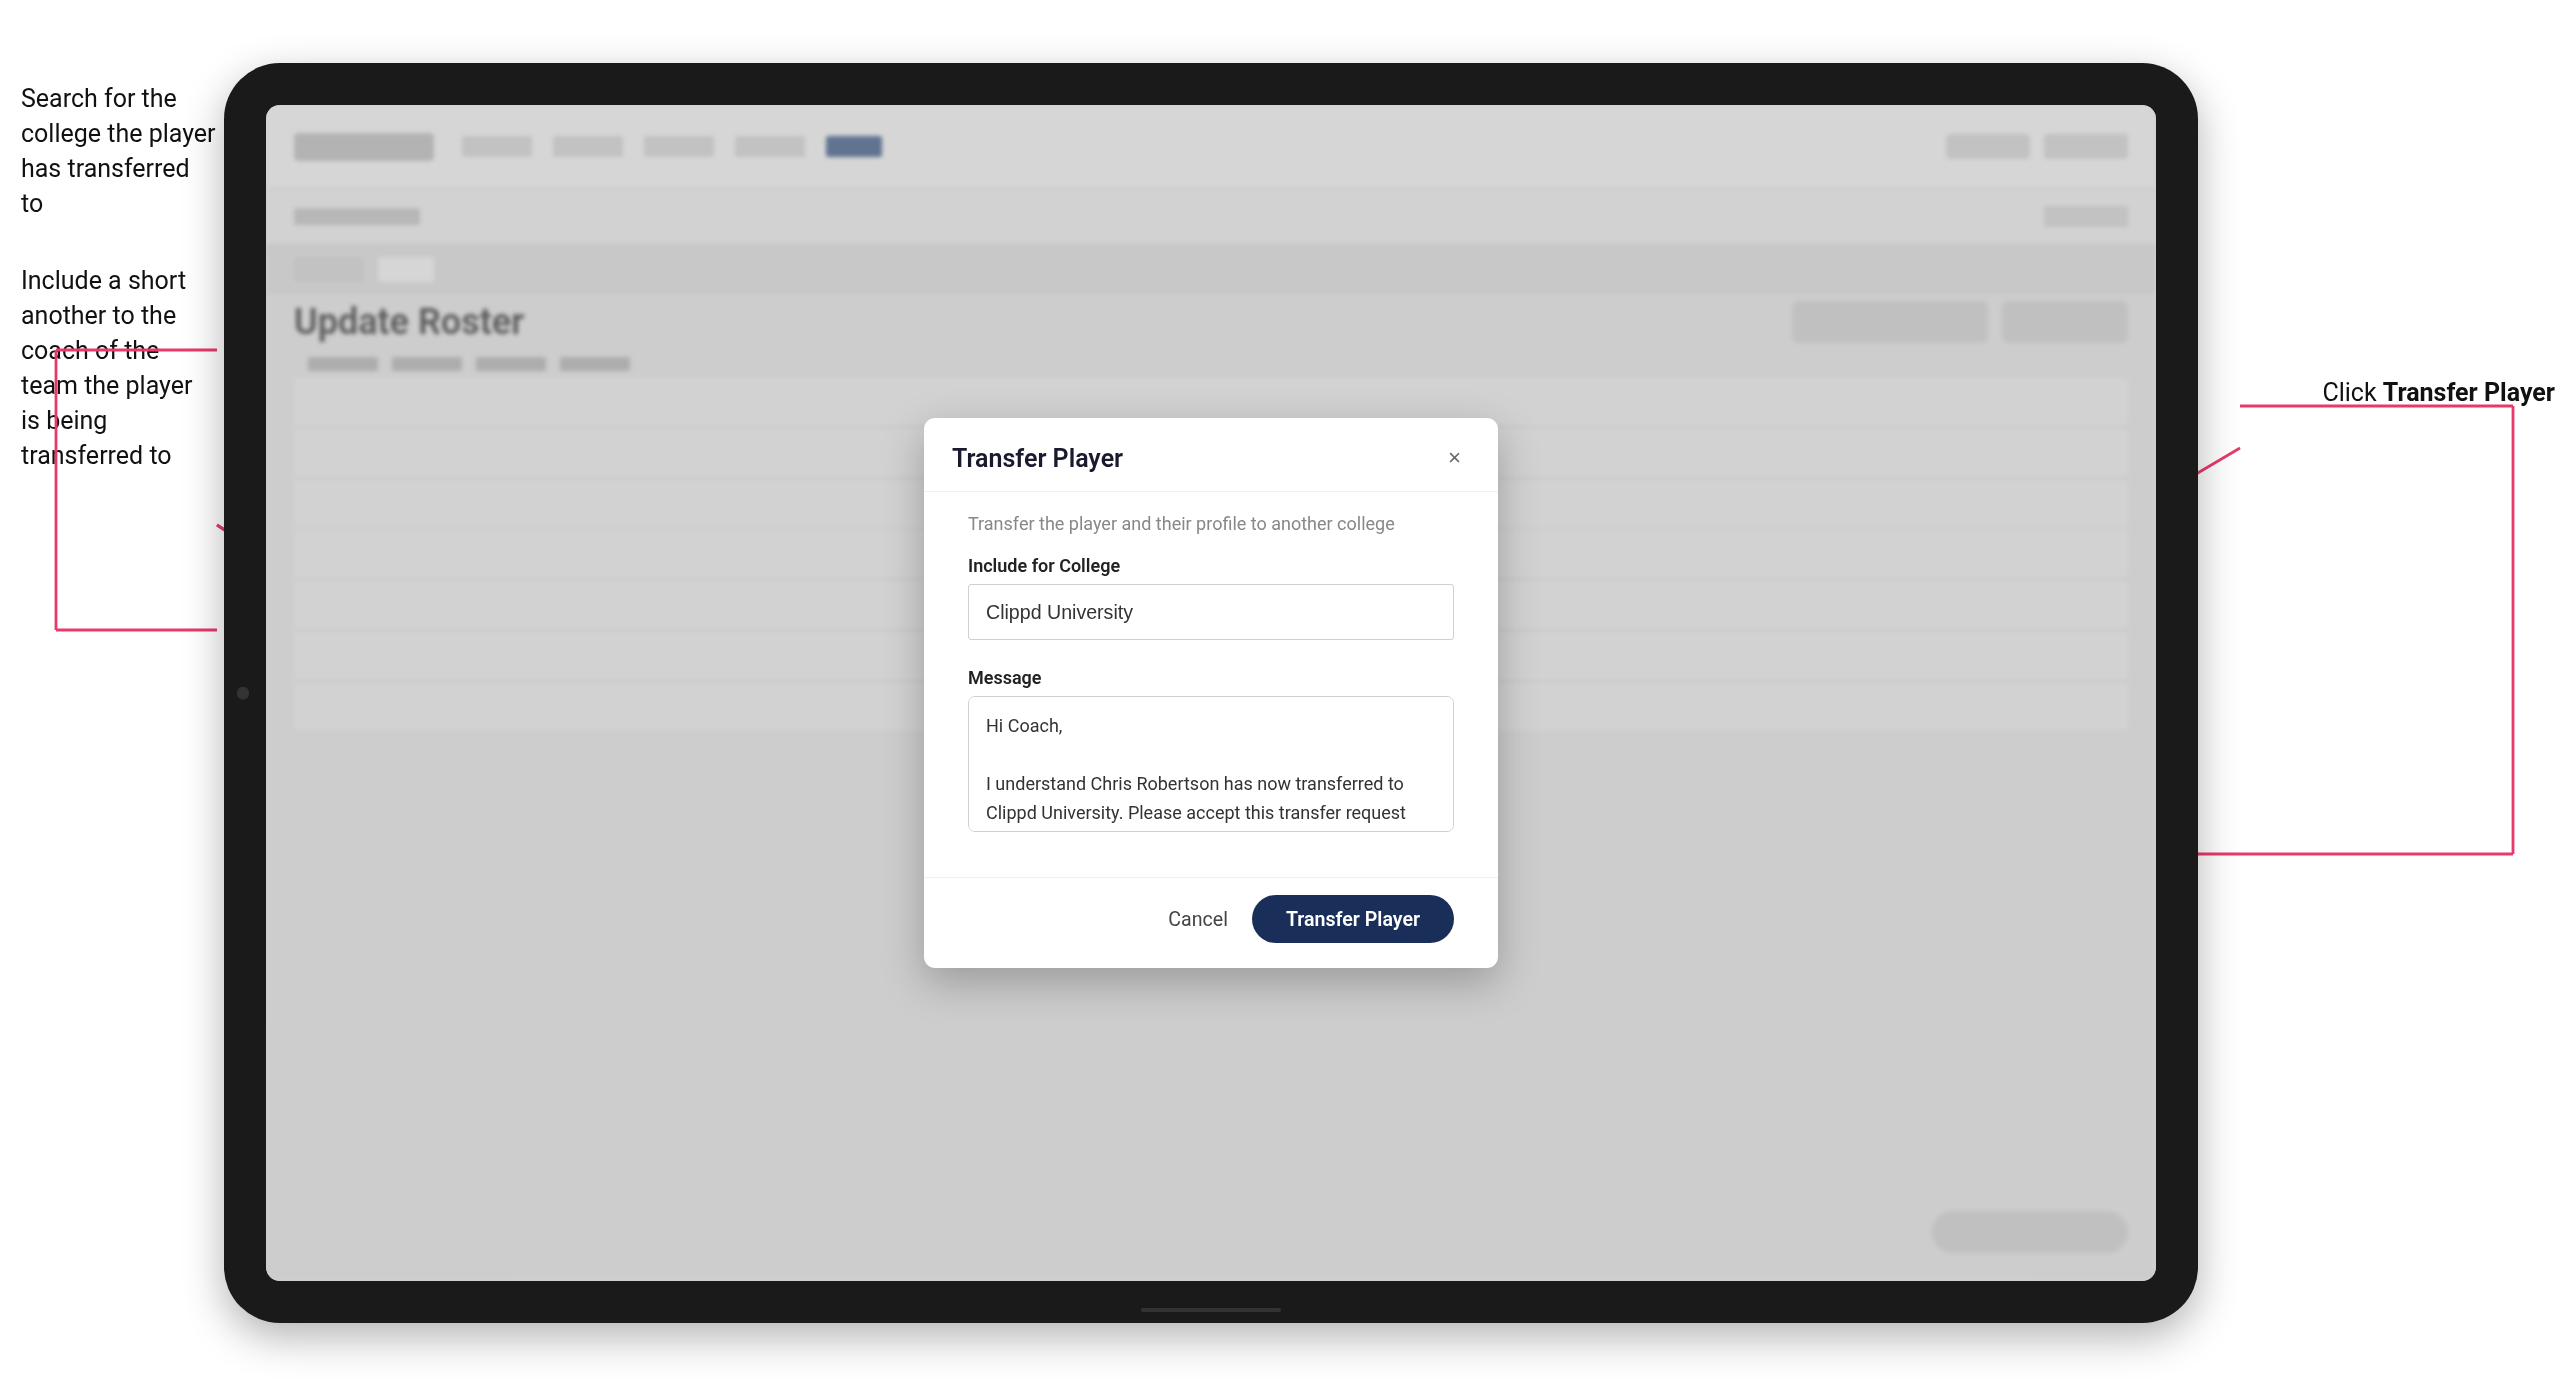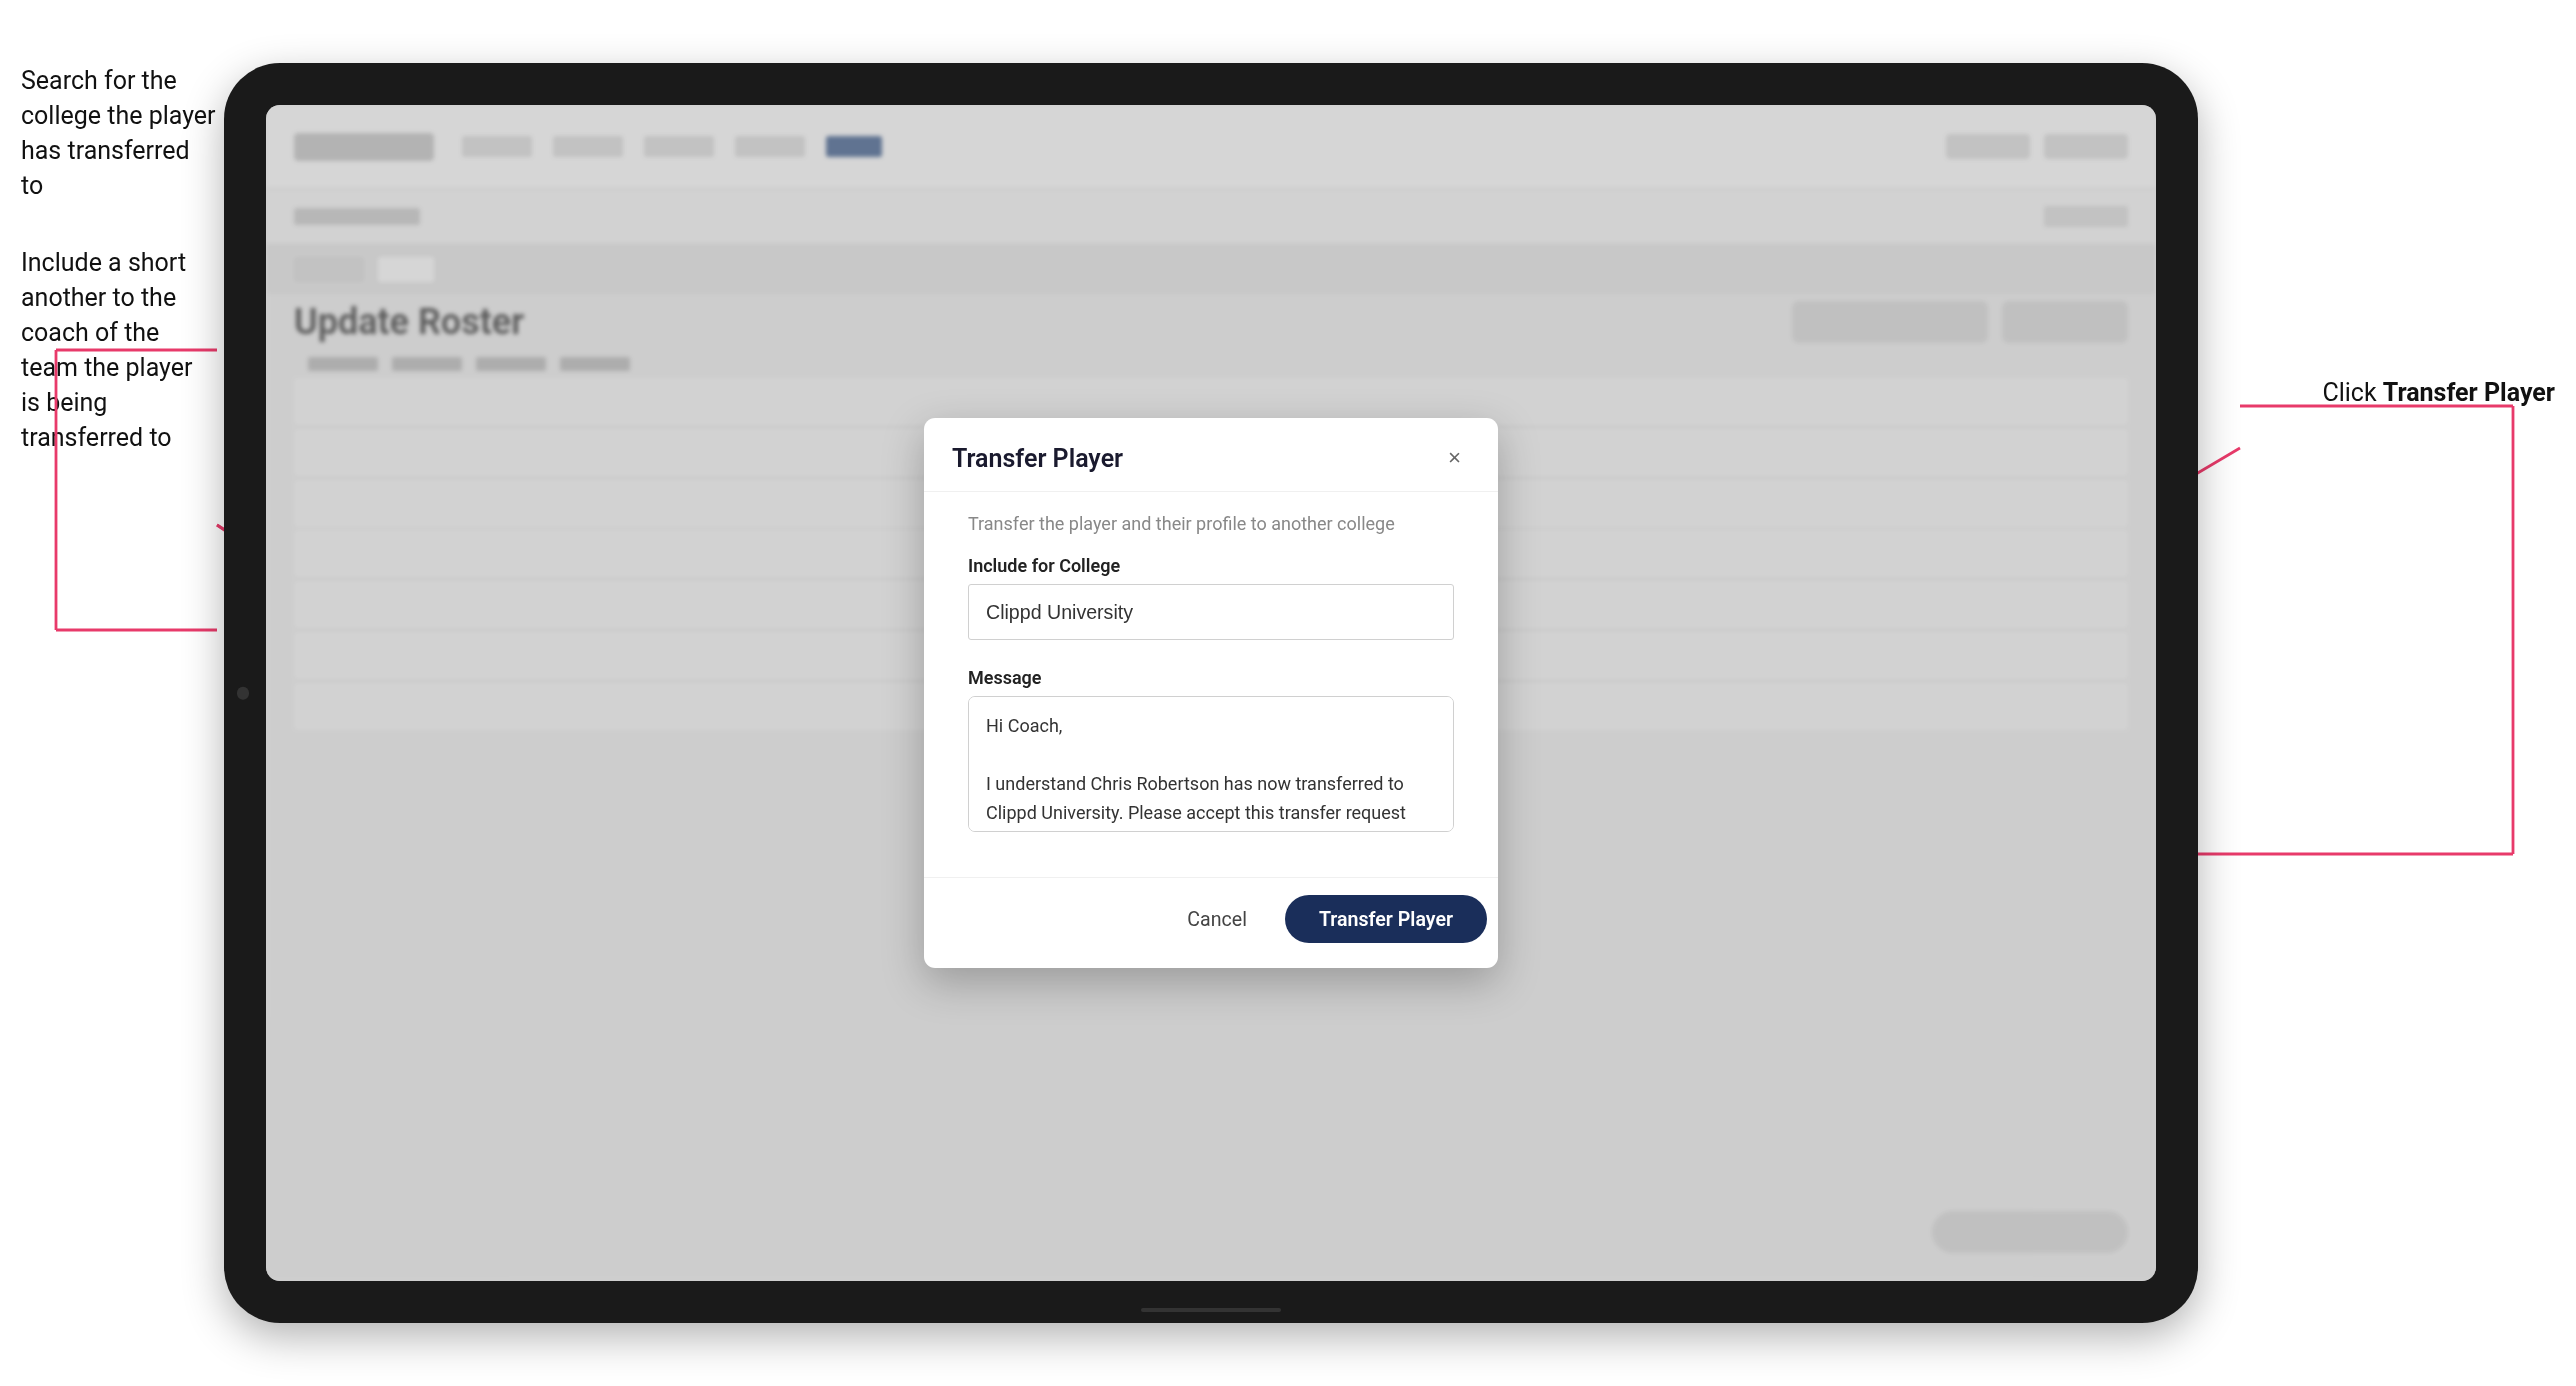--- a/index.html
+++ b/index.html
@@ -10,21 +10,21 @@
       width: 2576px;
       height: 1386px;
       position: relative;
       overflow: hidden;
     }
 
     
     .annotation-left {
       position: absolute;
       left: 21px;
-      top: 63px;
+      top: 81px;
       width: 196px;
       font-size: 25px;
       line-height: 1.4;
       color: #111;
     }
 
     .annotation-left p + p {
       margin-top: 42px;
     }
 
@@ -362,22 +362,22 @@
     }
 
     .form-group {
       margin-bottom: 7px;
     }
 
     .modal-footer {
       display: flex;
       align-items: center;
       justify-content: flex-end;
-      gap: 24px;
-      padding: 17px 11px 25px;
+      gap: 10px;
+      padding: 17px 44px 25px;
       border-top: 0.7px solid #f0f0f0;
     }
 
     .btn-cancel {
       background: none;
       border: none;
       font-size: 19.6px;
       color: #444;
       cursor: pointer;
       padding: 9.8px 14px;

